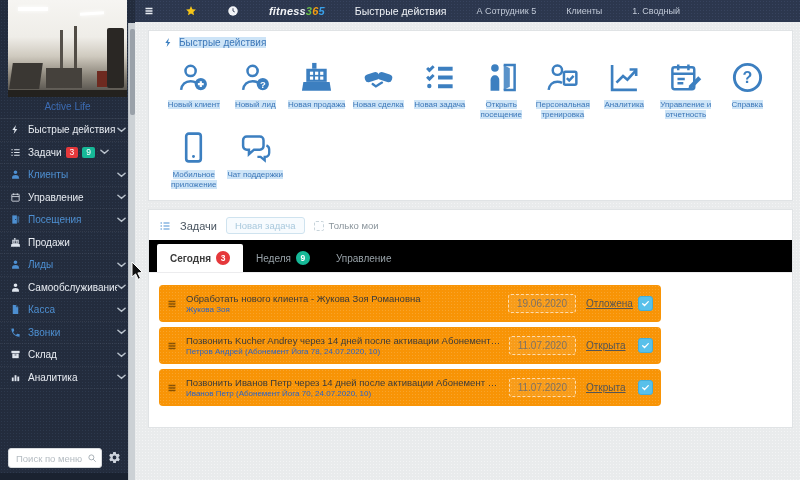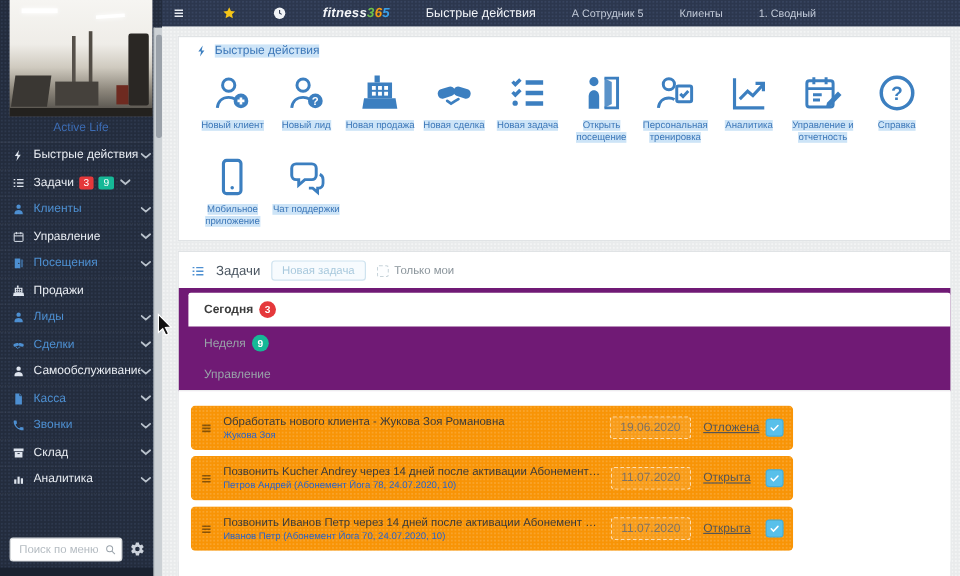--- a/index.html
+++ b/index.html
@@ -91,21 +91,21 @@
   .tasks-panel { padding:0 0 12px; }
   .tp-head { display:flex; align-items:center; gap:9px; padding:7px 10px 6px; }
   .tp-ic { width:12px; height:12px; color:#4d8fd1; flex:none; }
   .tp-title { font-size:11px; color:#4a5560; }
   .new-task-btn { font-size:9.5px; color:#a9c9dd; background:#f7fbfe; border:1px solid #cfe3ef;
     border-radius:3px; padding:2px 8px; cursor:pointer; font-family:inherit; }
   .only-mine { display:flex; align-items:center; gap:5px; cursor:pointer; }
   .om-box { width:10px; height:10px; border:1px dashed #c8d4da; border-radius:2px; background:#fdfeff; }
   .om-label { font-size:9.5px; color:#8a949b; }
 
-  .tabs { display:flex; background:#701a75; padding:4px 0 0 8px; border-bottom:1px solid #ececee;flex-direction:column; }
+  .tabs { display:flex; background:#000000; padding:4px 0 0 8px; border-bottom:1px solid #ececee; }
   .tab { display:flex; align-items:center; gap:5px; padding:7px 13px; font-size:10px; color:#98a2a8; cursor:pointer; }
   .tab.active { background:#fff; color:#3b3b3b; font-weight:bold; border-radius:2px 2px 0 0; }
   .tab-badge { width:14px; height:14px; border-radius:50%; color:#fff; font-size:8.5px; font-weight:bold;
     display:flex; align-items:center; justify-content:center; }
   .tab-badge.red { background:#e5383b; } .tab-badge.green { background:#16b897; }
 
   .rows { padding:12px 0 4px 10px; background:#fff; }
   .task-row { width:502px; height:37px; border-radius:4px; margin-bottom:5px;
     background-color:#f89406;
     background-image:radial-gradient(rgba(255,255,255,.15) .8px, transparent .9px);
@@ -364,29 +364,20 @@
         <svg class="mi-ic">
             <use href="#reg"></use>
           </svg>
         <span class="mi-label">Продажи</span>
       </div>
       <div class="mi blue">
         <svg class="mi-ic">
             <use href="#user"></use>
           </svg>
         <span class="mi-label">Лиды</span>
-        <svg class="chev">
-            <use href="#chevd"></use>
-          </svg>
-      </div>
-      <div class="mi blue">
-        <svg class="mi-ic">
-            <use href="#shake"></use>
-          </svg>
-        <span class="mi-label">Сделки</span>
         <svg class="chev">
             <use href="#chevd"></use>
           </svg>
       </div>
       <div class="mi">
         <svg class="mi-ic">
             <use href="#user"></use>
           </svg>
         <span class="mi-label">Самообслуживание</span>
         <svg class="chev">

